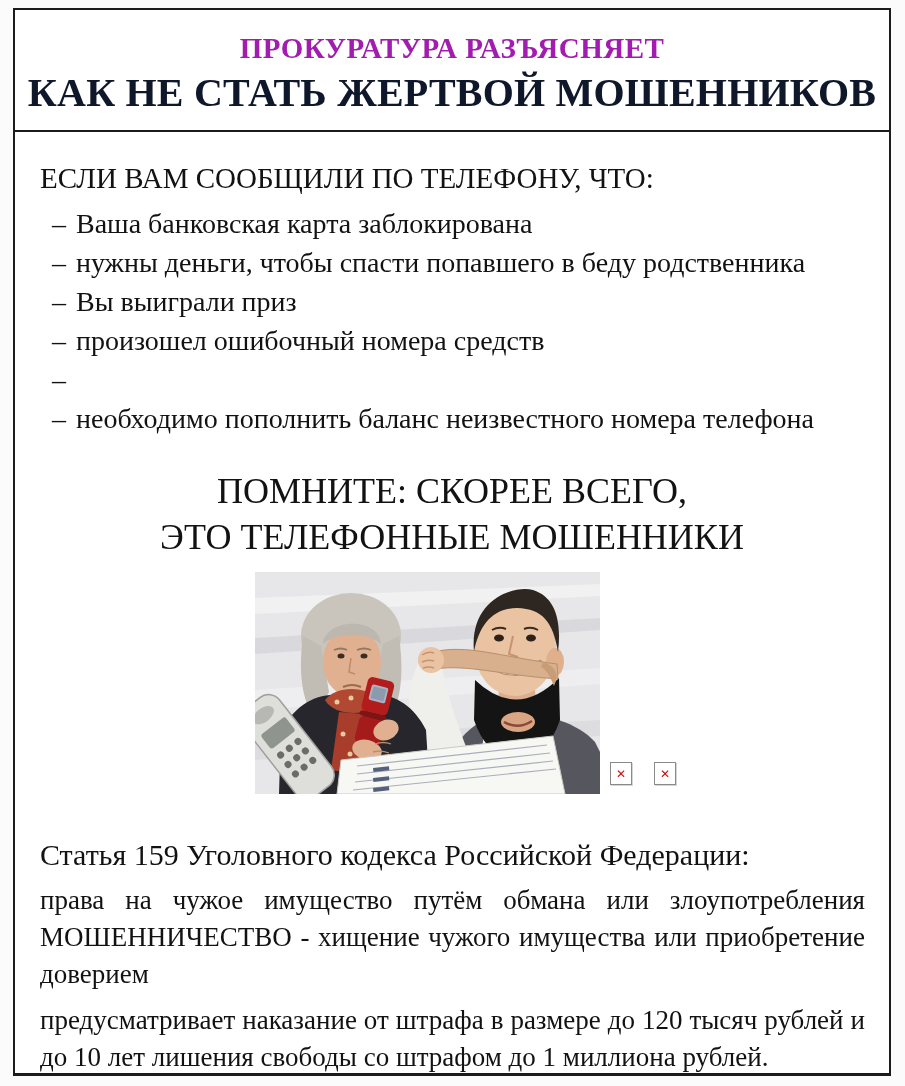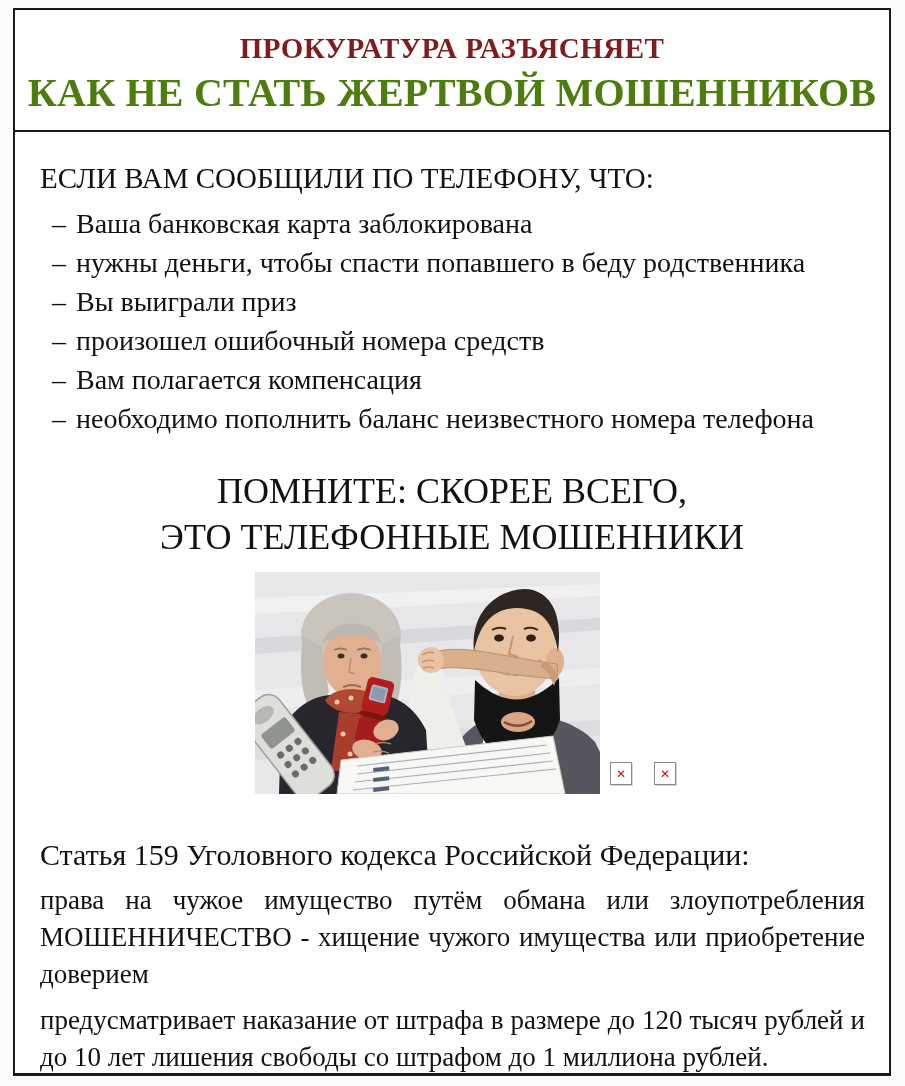--- a/index.html
+++ b/index.html
@@ -10,22 +10,22 @@
   }
   .frame{
     position:absolute;left:13px;top:8px;width:878px;height:1068px;
     background:#ffffff;border:2px solid #1b1b1b;border-bottom-width:3px;
     box-sizing:border-box;overflow:hidden;
   }
   .header{
     text-align:center;border-bottom:2px solid #1b1b1b;
     padding:22px 10px 14px 10px;
   }
-  .title-small{font-size:29px;font-weight:bold;letter-spacing:.5px;line-height:33px;color:#7f1d1d;}
-  .title-large{font-size:40px;font-weight:bold;letter-spacing:.2px;line-height:46px;margin-top:5px;color:#4d7c0f;}
+  .title-small{font-size:29px;font-weight:bold;letter-spacing:.5px;line-height:33px;color:#a21caf;}
+  .title-large{font-size:40px;font-weight:bold;letter-spacing:.2px;line-height:46px;margin-top:5px;color:#0f172a;}
 
   .intro-heading{font-size:29px;line-height:33px;margin:30px 24px 9px 25px;}
   .phone-list{margin:0 24px 0 25px;}
   .phone-item{display:flex;font-size:28px;line-height:39px;}
   .dash{flex:none;width:24px;margin-left:12px;}
 
   .reminder{text-align:center;font-size:36px;line-height:46px;margin-top:30px;}
 
   .illustration{position:relative;height:224px;margin-top:12px;}
   .photo{position:absolute;left:240px;top:0;width:345px;height:222px;display:block;}
@@ -69,21 +69,20 @@
     <div class="phone-item">
       <span class="dash">–</span>
       <span>Вы выиграли приз</span>
     </div>
     <div class="phone-item">
       <span class="dash">–</span>
       <span>произошел ошибочный номера средств</span>
     </div>
     <div class="phone-item">
       <span class="dash">–</span>
-      <span>Вам полагается компенсация</span>
     </div>
     <div class="phone-item">
       <span class="dash">–</span>
       <span>необходимо пополнить баланс неизвестного номера телефона</span>
     </div>
   </div>
 
   <div class="reminder">
     <div>ПОМНИТЕ: СКОРЕЕ ВСЕГО,</div>
     <div>ЭТО ТЕЛЕФОННЫЕ МОШЕННИКИ</div>

